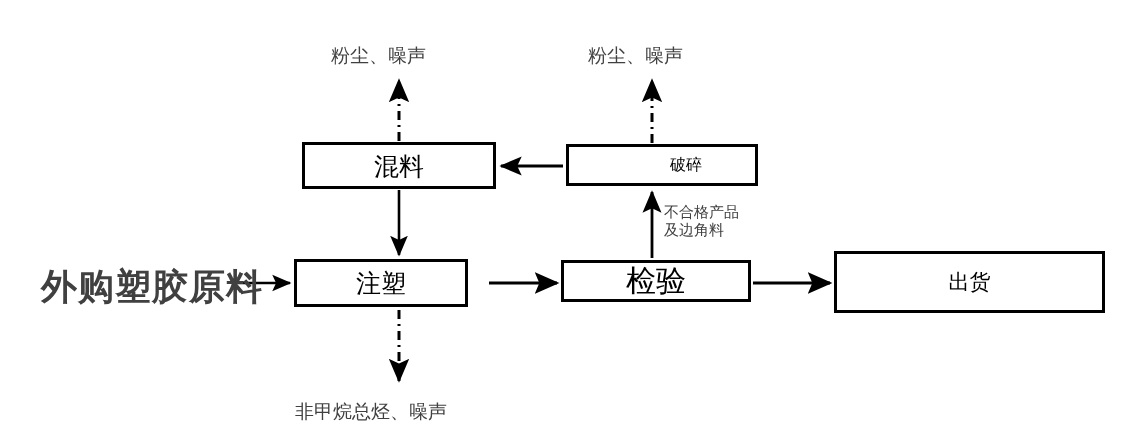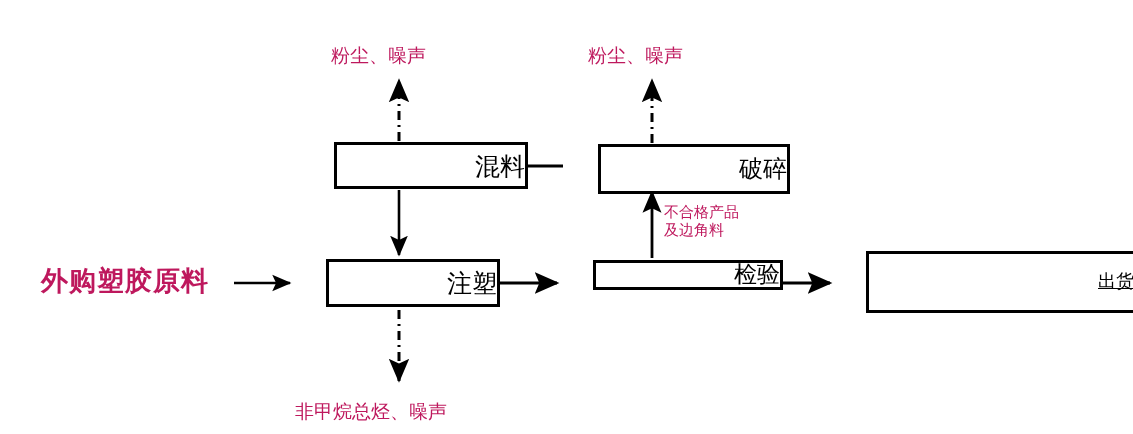--- a/index.html
+++ b/index.html
@@ -25,47 +25,46 @@
     height: 434px;
     pointer-events: none;
   }
   .node {
     position: absolute;
     box-sizing: border-box;
     border: 3px solid #000000;
     background: #ffffff;
     display: flex;
     flex-direction: column;
-    align-items: flex-end;
+    align-items: center;
     justify-content: center;
     color: #000000;
     line-height: 1.28;
     white-space: nowrap;
-    margin-left: 32px;
   }
   .node .node-line {
     display: block;
     text-align: center;
   }
   .label {
     position: absolute;
-    color: #be185d;
+    color: #404040;
     white-space: nowrap;
     line-height: 1.22;
   }
   .label .lab-line { display: block; }
 
   
   #node-mixing      { left: 302px;  top: 142px; width: 194px; height: 47px;  font-size: 25px; }
-  #node-crushing    { left: 566px;  top: 144px; width: 192px; height: 50px;  font-size: 24px; padding-left: 48px; }
+  #node-crushing    { left: 566px;  top: 144px; width: 192px; height: 42px;  font-size: 16px; padding-left: 48px; }
   #node-injection   { left: 294px;  top: 259px; width: 174px; height: 48px;  font-size: 25px; }
-  #node-inspection  { left: 561px;  top: 260px; width: 190px; height: 30px;  font-size: 23px; }
-  #node-shipping    { left: 834px;  top: 251px; width: 271px; height: 62px;  font-size: 18px; text-decoration: underline; }
+  #node-inspection  { left: 561px;  top: 260px; width: 190px; height: 42px;  font-size: 30px; }
+  #node-shipping    { left: 834px;  top: 251px; width: 271px; height: 62px;  font-size: 21px; }
 
-  #label-source     { left: 41px;   top: 265px; font-size: 27px; font-weight: 700; letter-spacing: 1px; }
+  #label-source     { left: 41px;   top: 265px; font-size: 36px; font-weight: 700; letter-spacing: 1px; }
   #label-dust-left  { left: 331px;  top: 44px;  font-size: 19px; }
   #label-dust-right { left: 588px;  top: 44px;  font-size: 19px; }
   #label-reject     { left: 664px;  top: 203px; font-size: 15px; }
   #label-vocs       { left: 295px;  top: 392px; font-size: 19px; margin-top: 8px; }
 </style>
 </head>
 <body>
 
 <div id="canvas">
 

